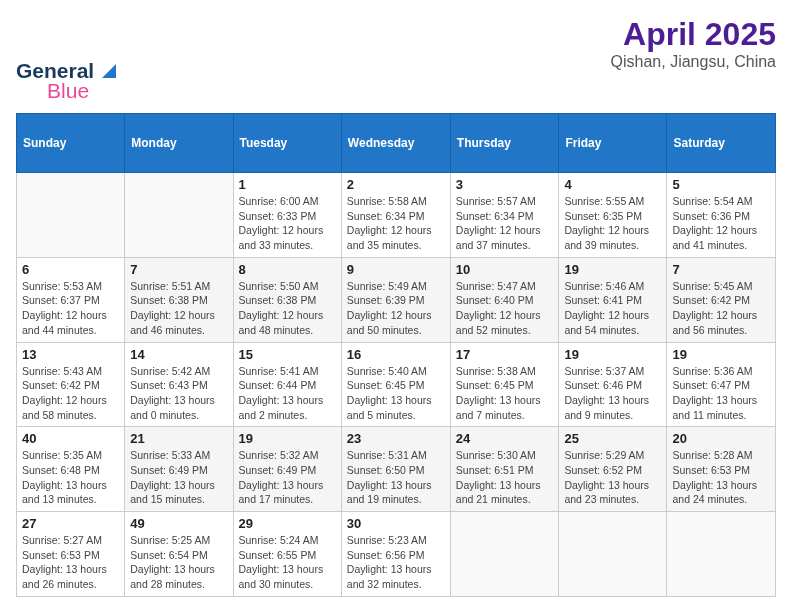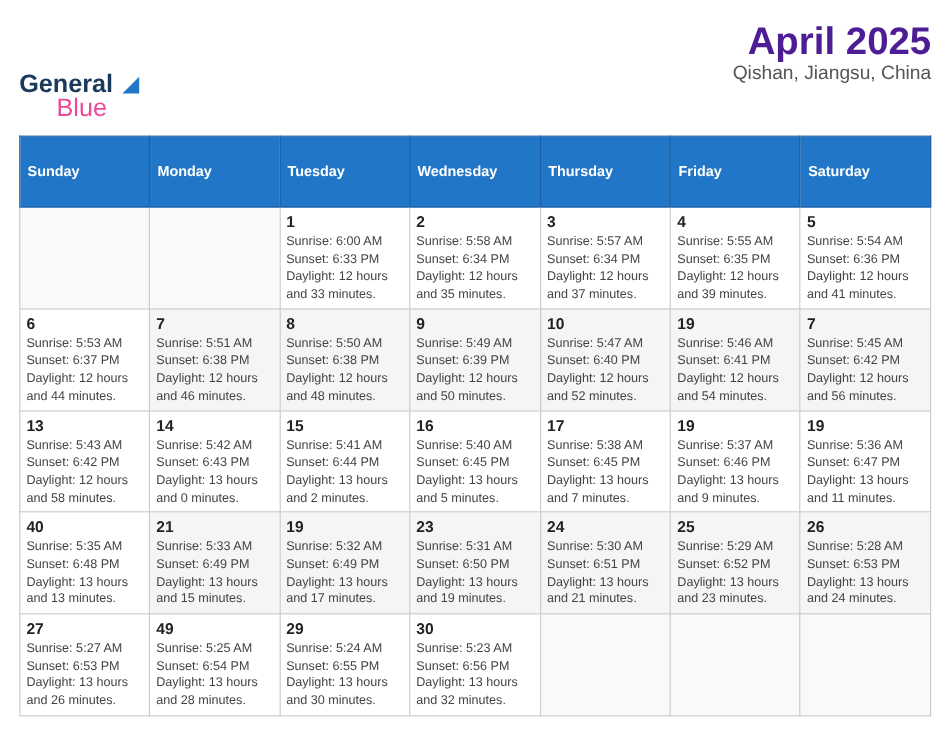--- a/index.html
+++ b/index.html
@@ -222,21 +222,21 @@
         </td>
         <td>
           <span class="cell-day">24</span>
           <div class="cell-info">Sunrise: 5:30 AM<br>Sunset: 6:51 PM<br>Daylight: 13 hours and 21 minutes.</div>
         </td>
         <td>
           <span class="cell-day">25</span>
           <div class="cell-info">Sunrise: 5:29 AM<br>Sunset: 6:52 PM<br>Daylight: 13 hours and 23 minutes.</div>
         </td>
         <td>
-          <span class="cell-day">26</span>
+          <span class="cell-day">20</span>
           <div class="cell-info">Sunrise: 5:28 AM<br>Sunset: 6:53 PM<br>Daylight: 13 hours and 24 minutes.</div>
         </td>
       </tr>
       <tr>
         <td>
           <span class="cell-day">27</span>
           <div class="cell-info">Sunrise: 5:27 AM<br>Sunset: 6:53 PM<br>Daylight: 13 hours and 26 minutes.</div>
         </td>
         <td>
           <span class="cell-day">49</span>

